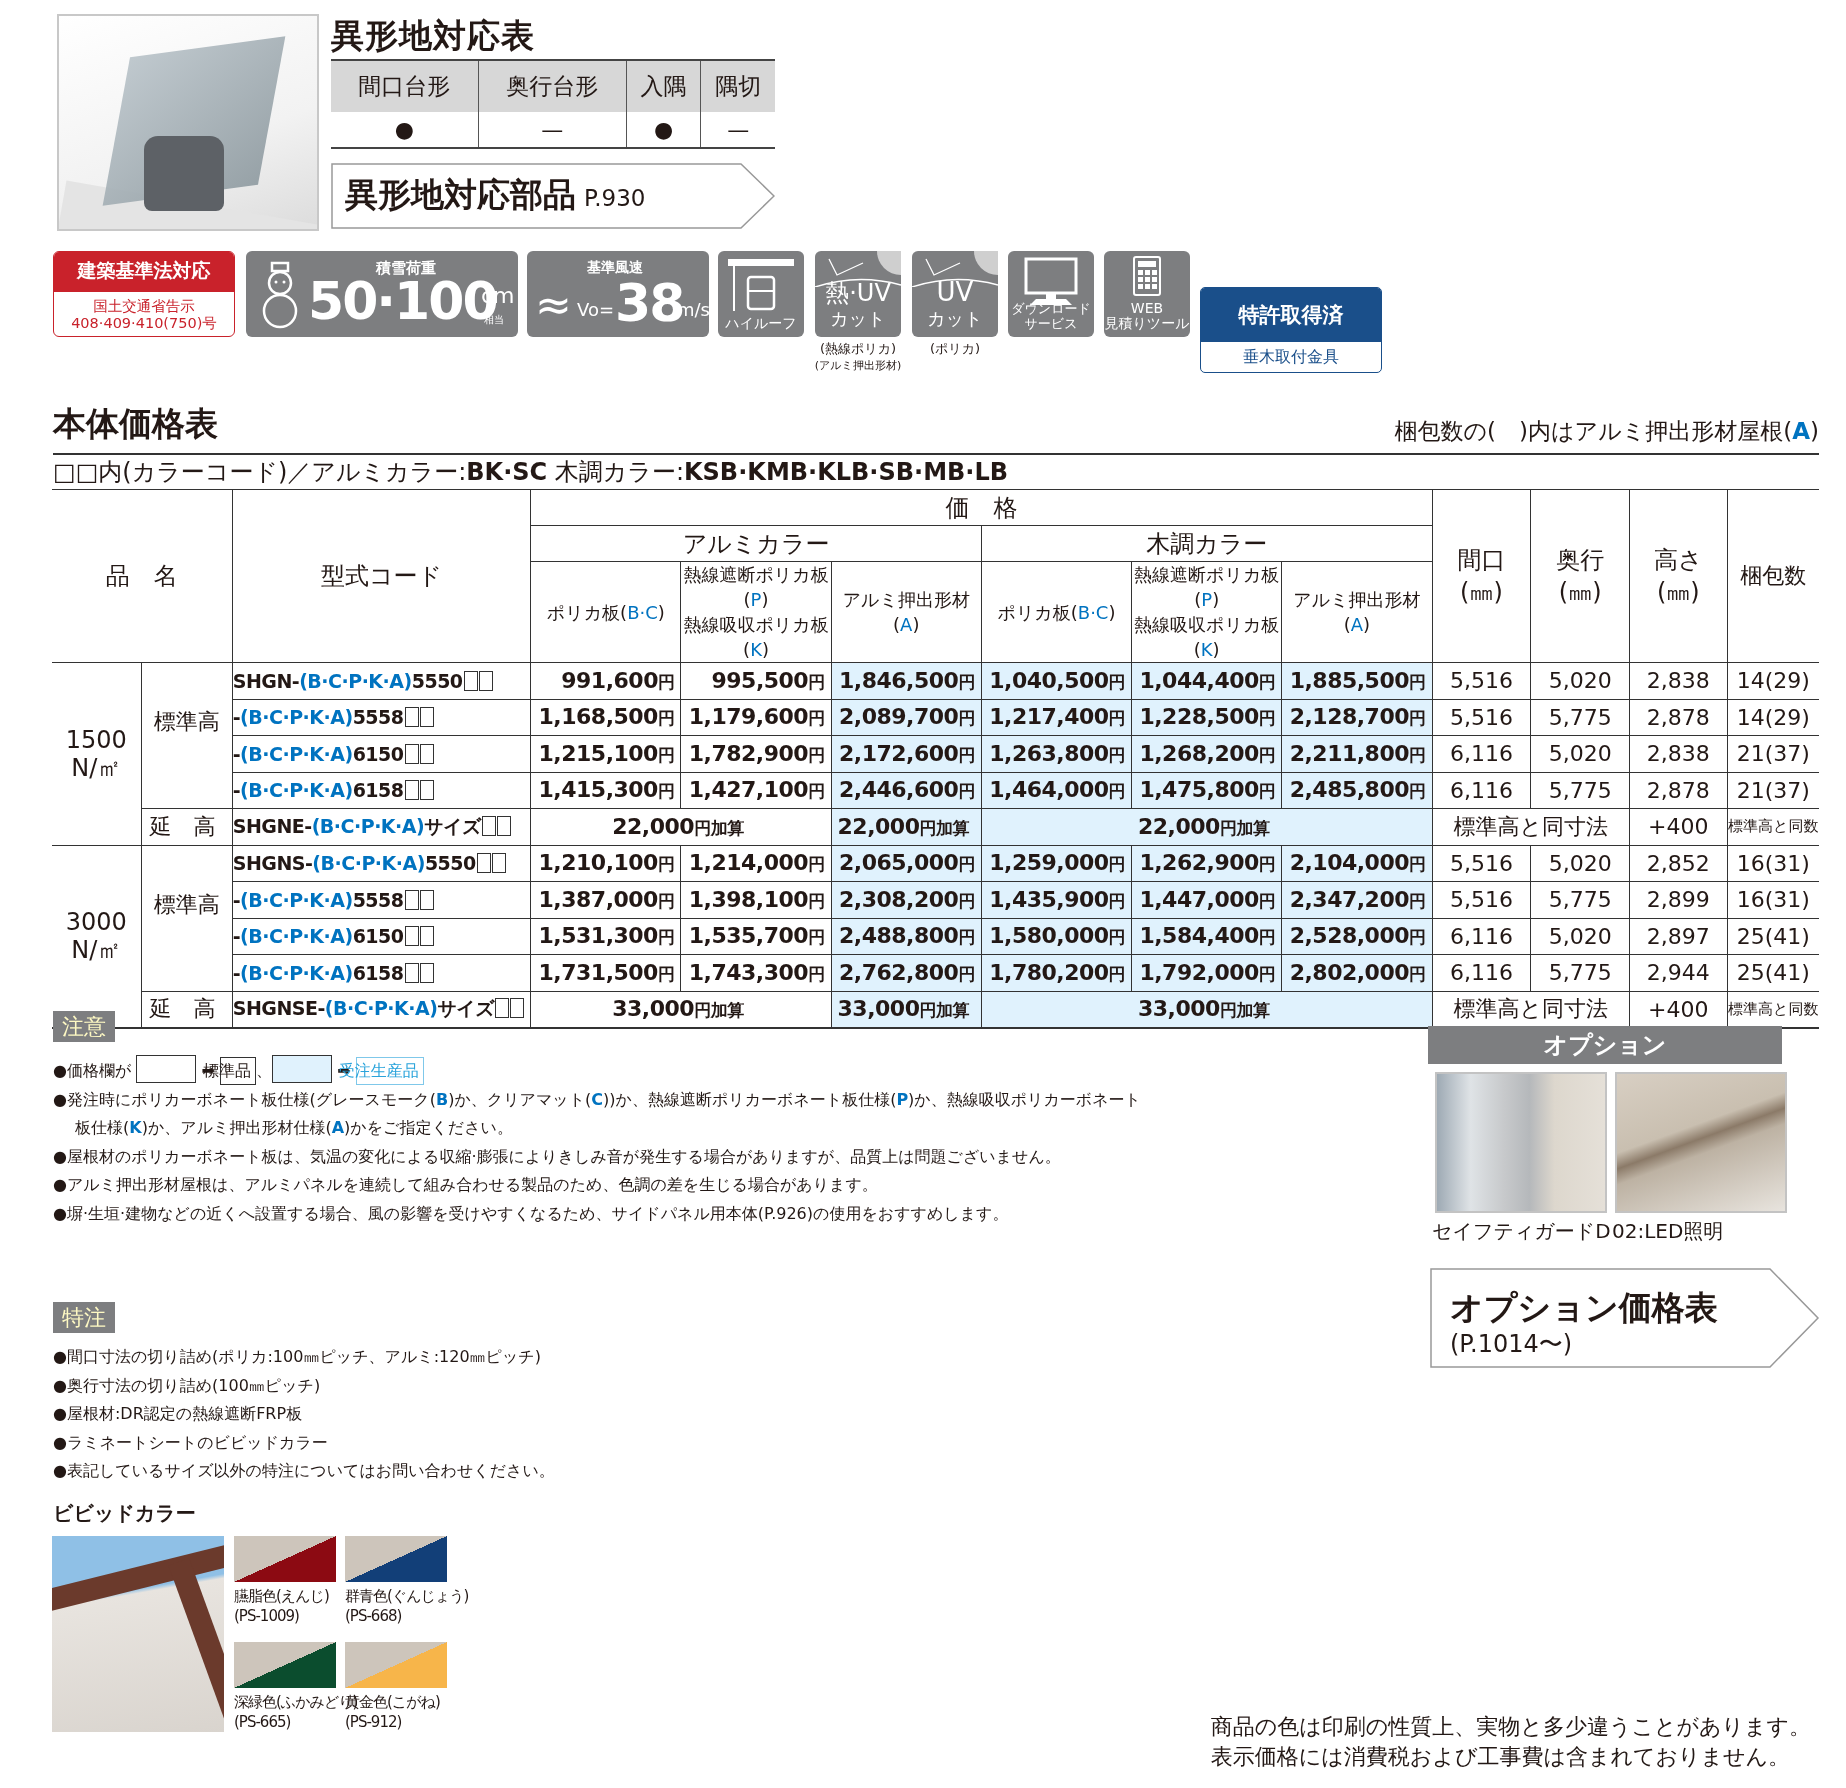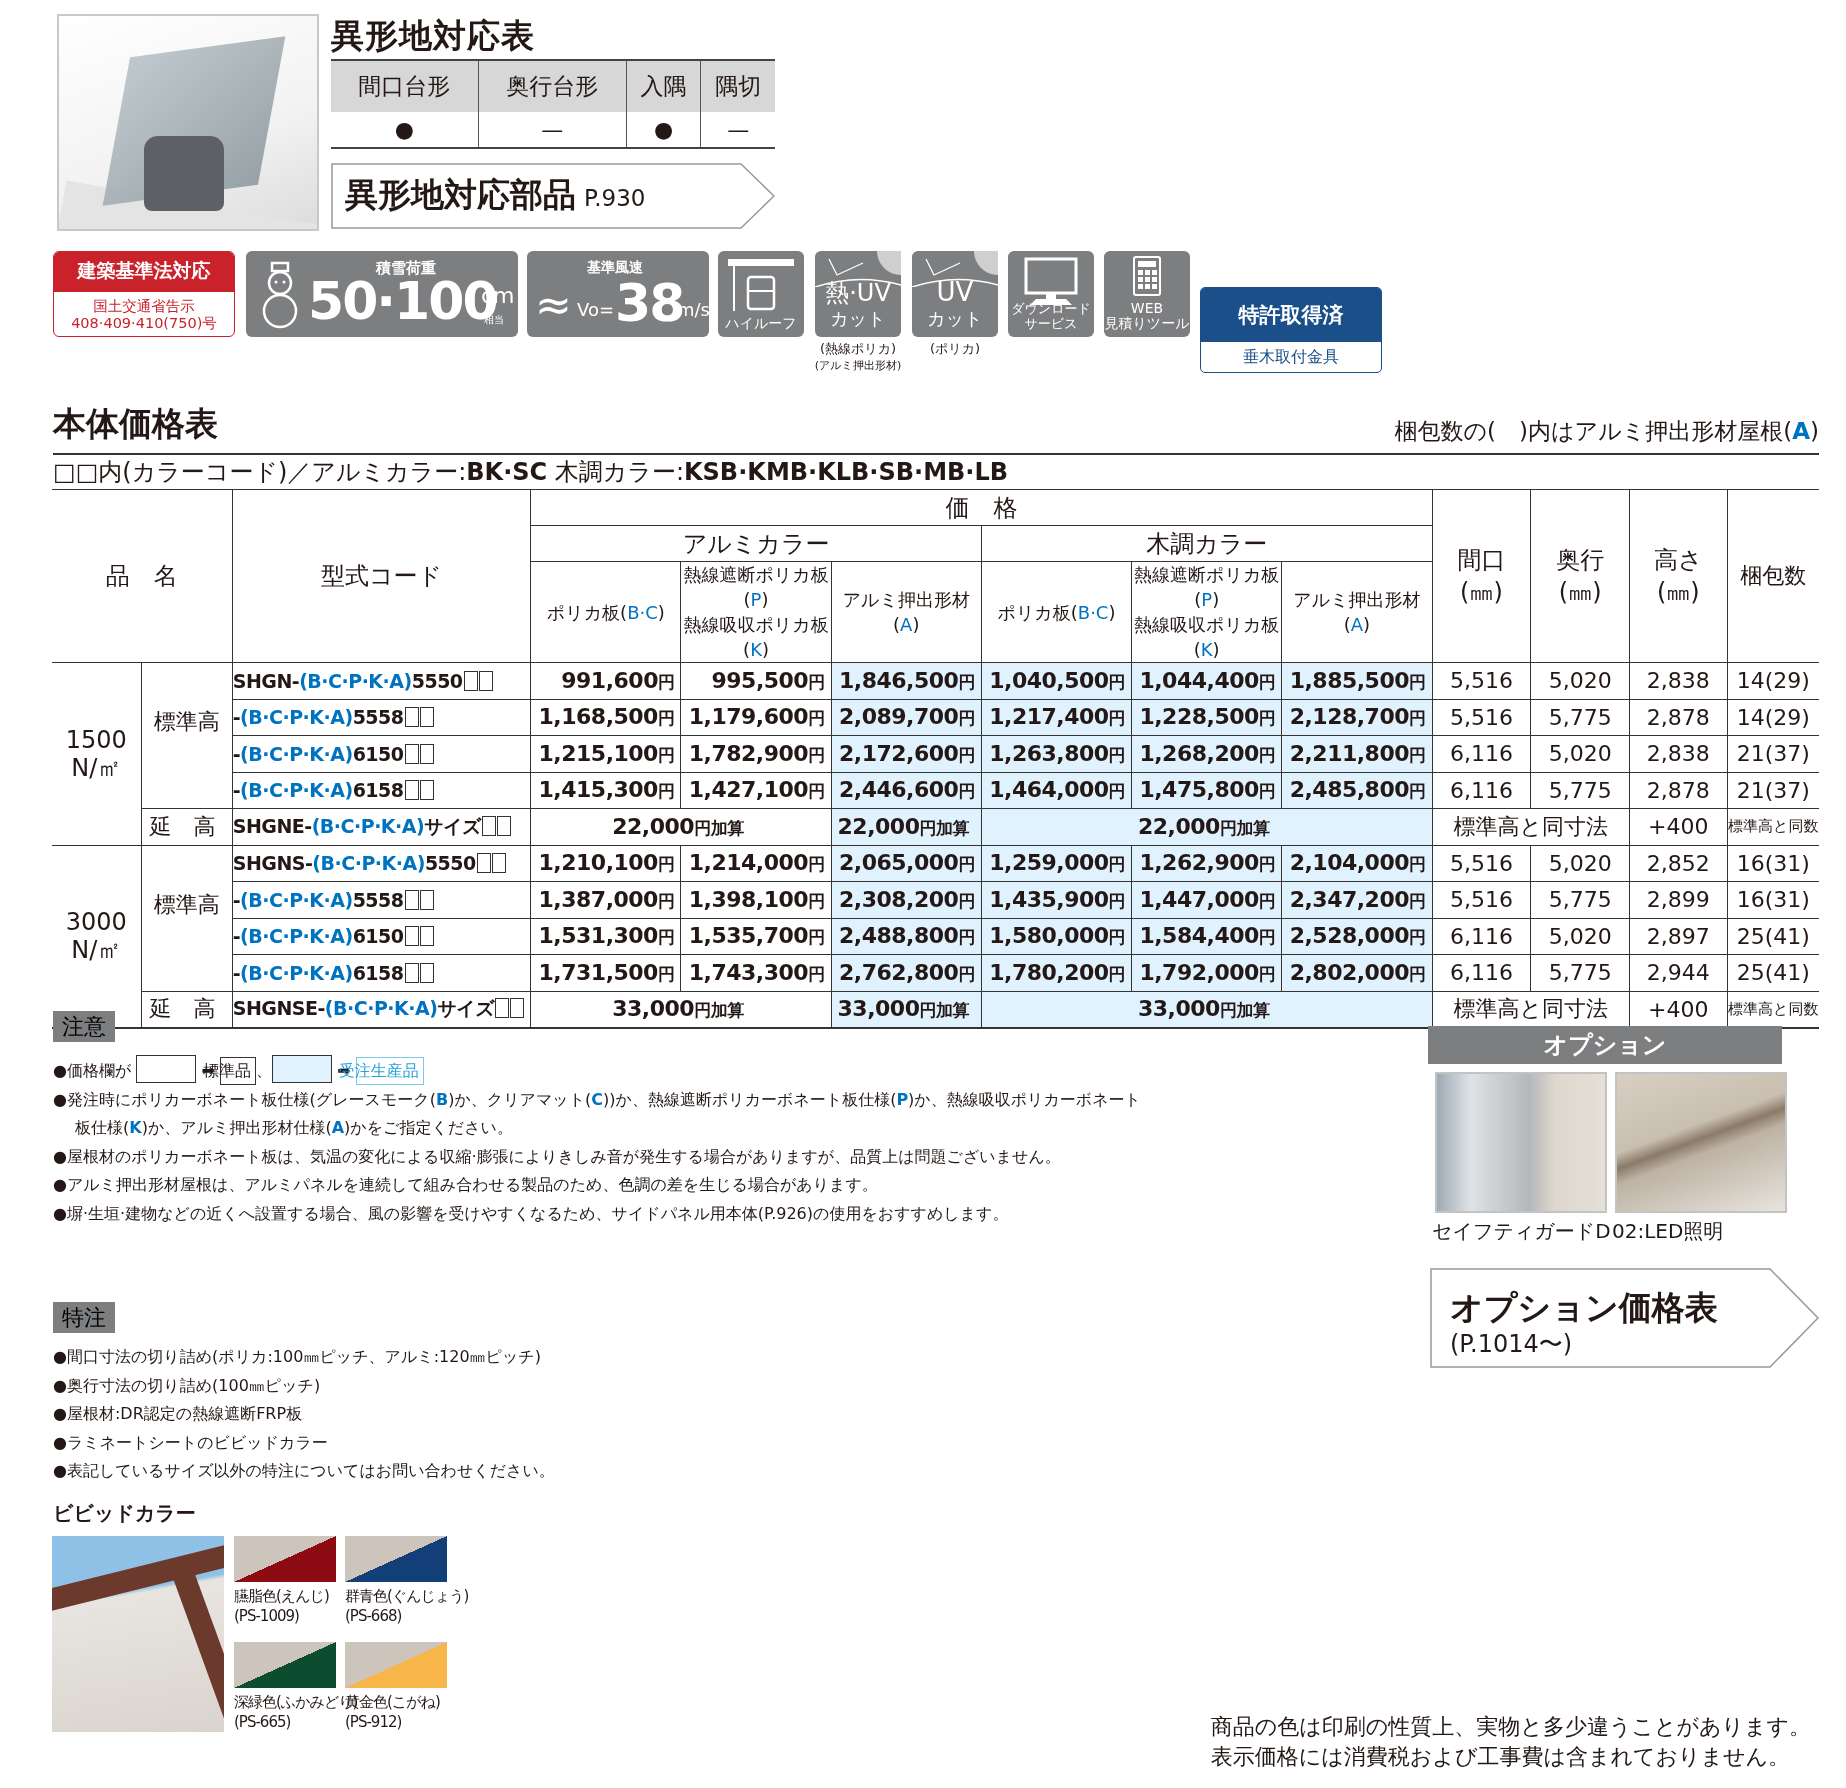--- a/index.html
+++ b/index.html
@@ -60,21 +60,21 @@
   table.price td.code { text-align:left; padding-right:6px; font-weight:bold; font-size:19px; letter-spacing:-0.5px; }
   table.price td.dim { font-size:22px; }
   table.price td.small { font-size:15px; }
   table.price td.load { font-size:24px; line-height:28px; }
   table.price td.kind { font-size:22px; vertical-align:middle; }
   table.price .yen { font-size:17px; font-weight:bold; }
   table.price tr > *:first-child { border-left:none; }
   table.price tr > *:last-child { border-right:none; }
   .sq { display:inline-block; width:14px; height:20px; border:1px solid #333; vertical-align:-3px; margin-left:1px; }
   
-  .tag { background:#7d7e80; color:#000000; font-size:22px; padding:3px 9px; }
+  .tag { background:#7d7e80; color:#fef9c3; font-size:22px; padding:3px 9px; }
   .notes { left:53px; width:1090px; font-size:16px; line-height:28.5px; }
   .notes p { padding-left:22px; text-indent:-22px; }
   .box-w { display:inline-block; width:60px; height:28px; border:1.5px solid #333; vertical-align:-7px; }
   .box-b { display:inline-block; width:60px; height:28px; border:1.5px solid #333; background:#e0f2fd; vertical-align:-7px; }
   .box-lbl { display:inline-block; border:1.5px solid #333; padding:0 4px; line-height:26px; }
   .box-lbl2 { display:inline-block; border:1.5px solid #7fc8ea; color:#29a3db; padding:0 4px; line-height:26px; }
   .vivid-title { left:53px; top:1500px; font-size:20px; font-weight:bold; }
   .vivid-photo { left:52px; top:1536px; width:172px; height:196px; background:linear-gradient(170deg,#8fc0e6 0%,#8fc0e6 30%,#e8e4df 32%,#d9d4ce 100%); overflow:hidden; }
   .vivid-photo .beam { position:absolute; left:-10px; top:30px; width:200px; height:22px; background:#6b3a2c; transform:rotate(-14deg); }
   .vivid-photo .beam2 { position:absolute; left:150px; top:20px; width:22px; height:200px; background:#6b3a2c; transform:rotate(-20deg); }

